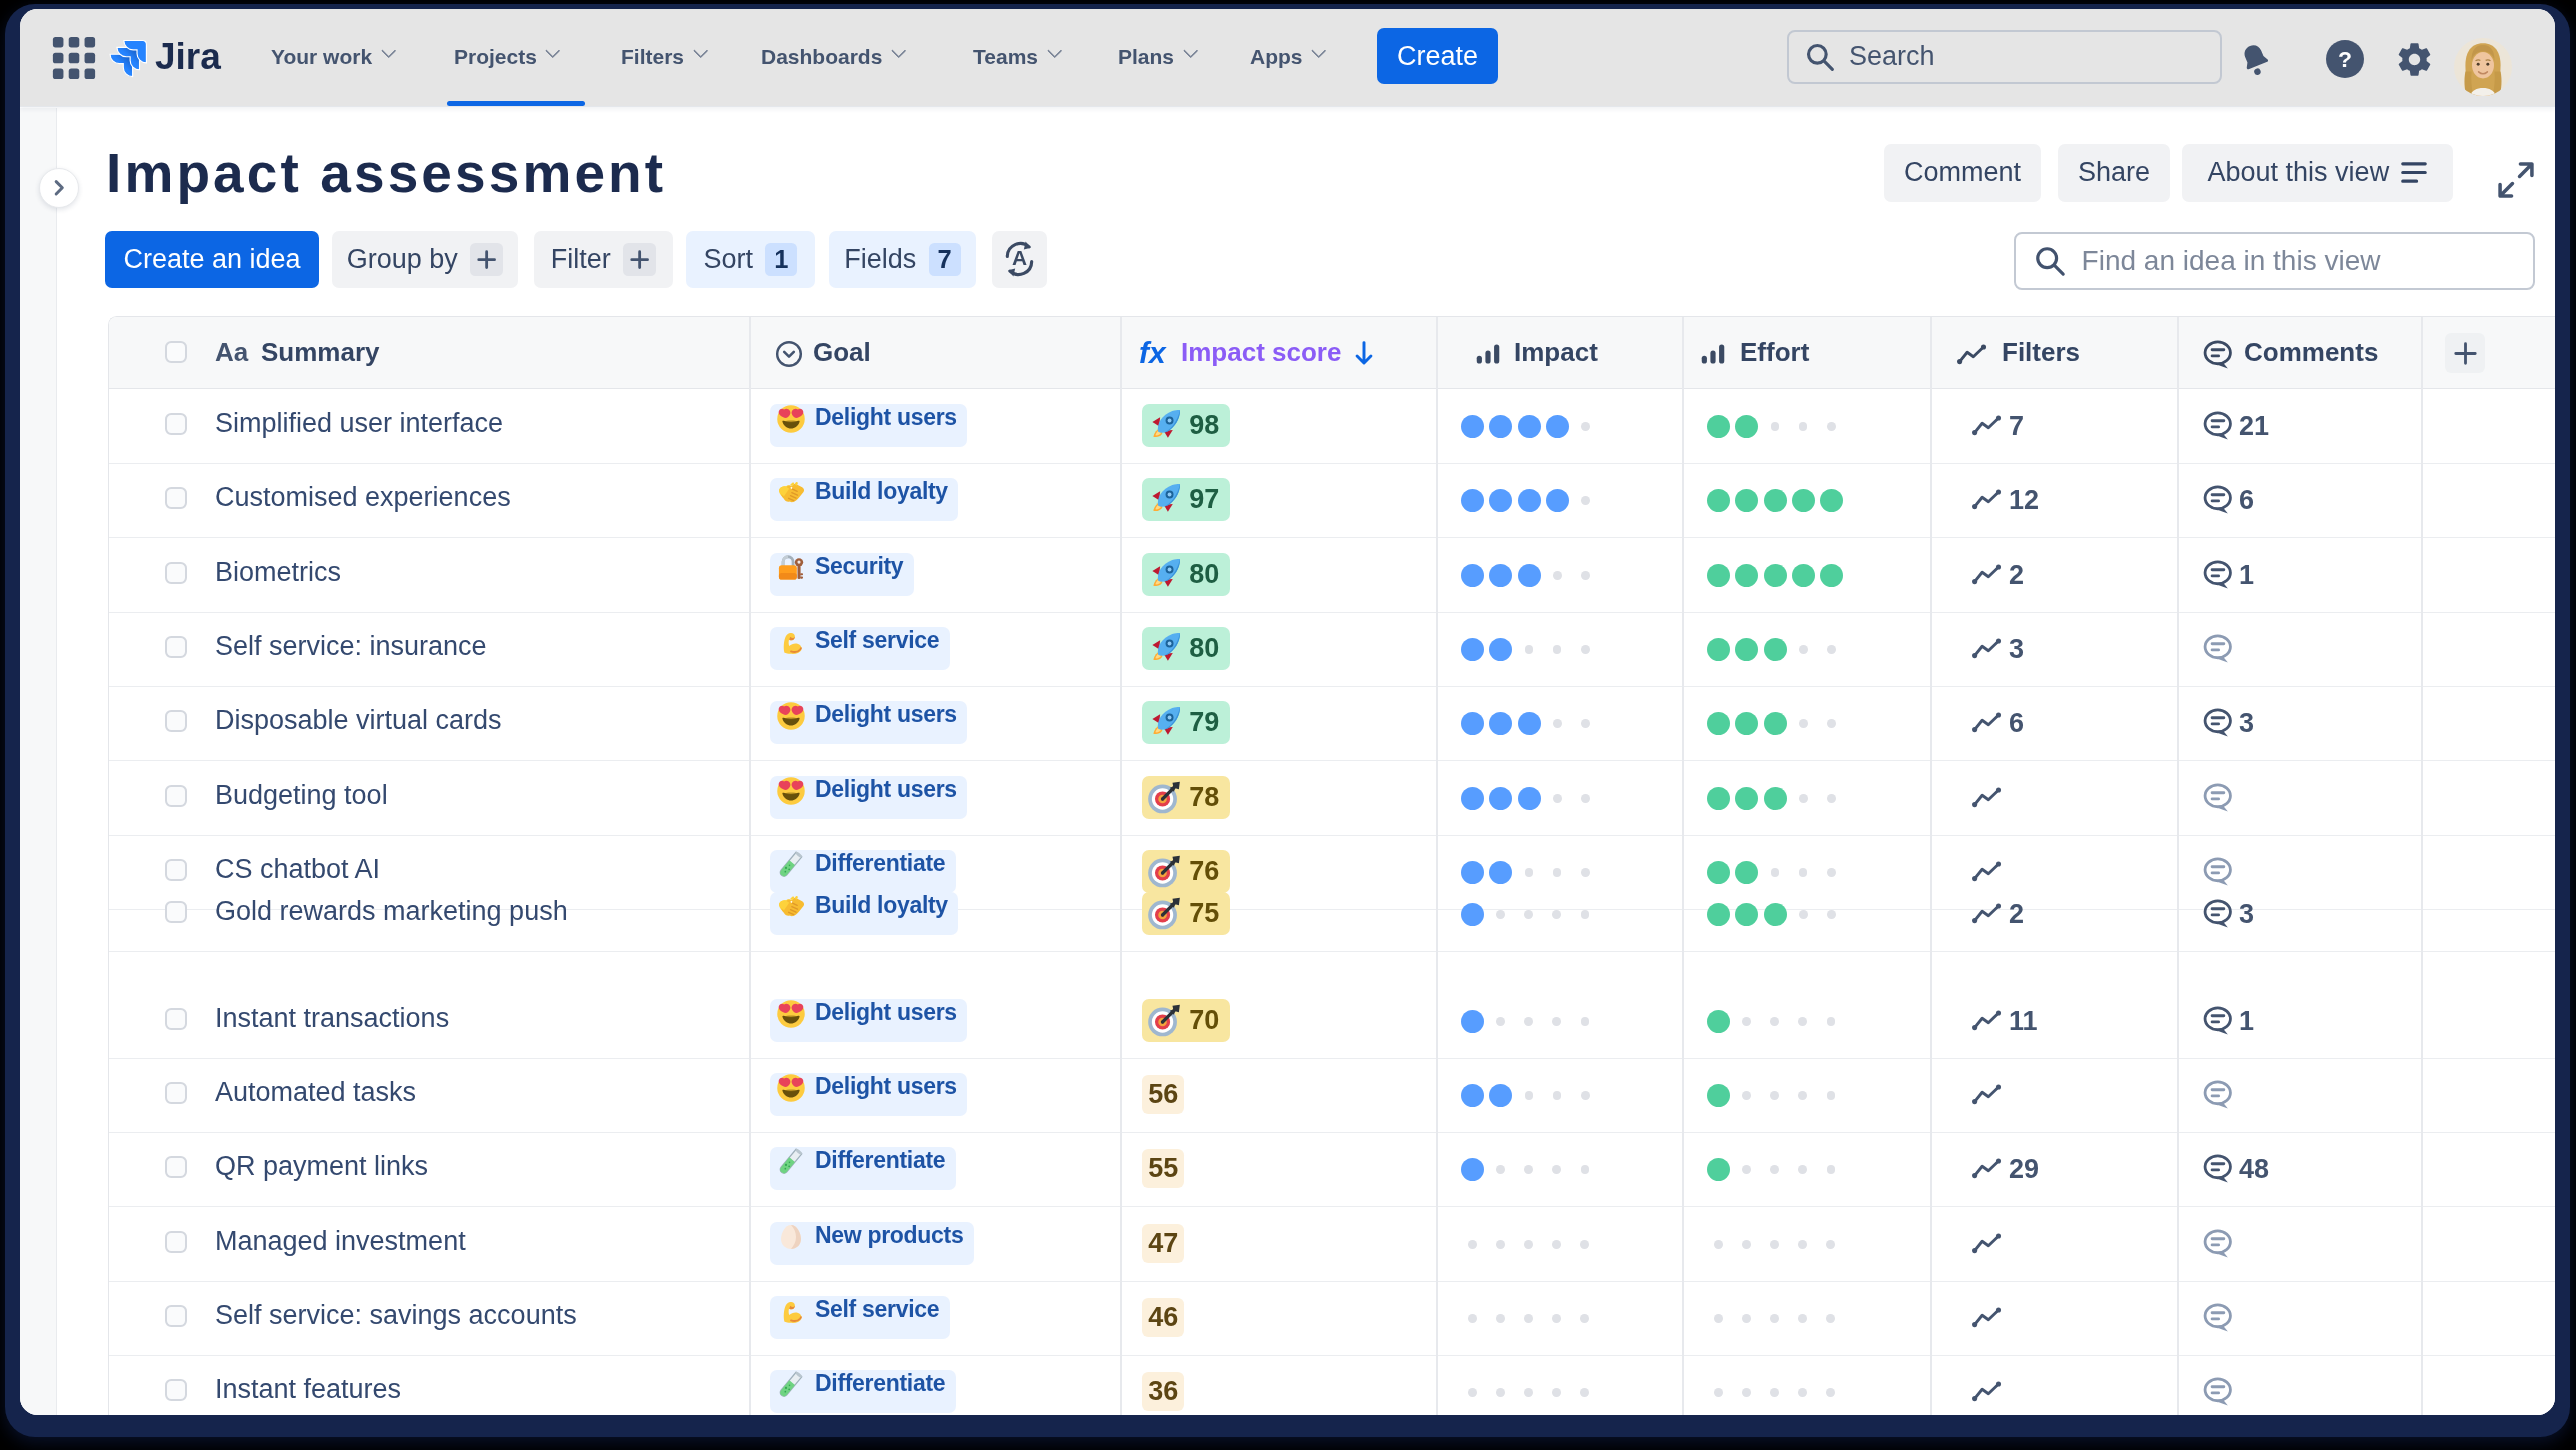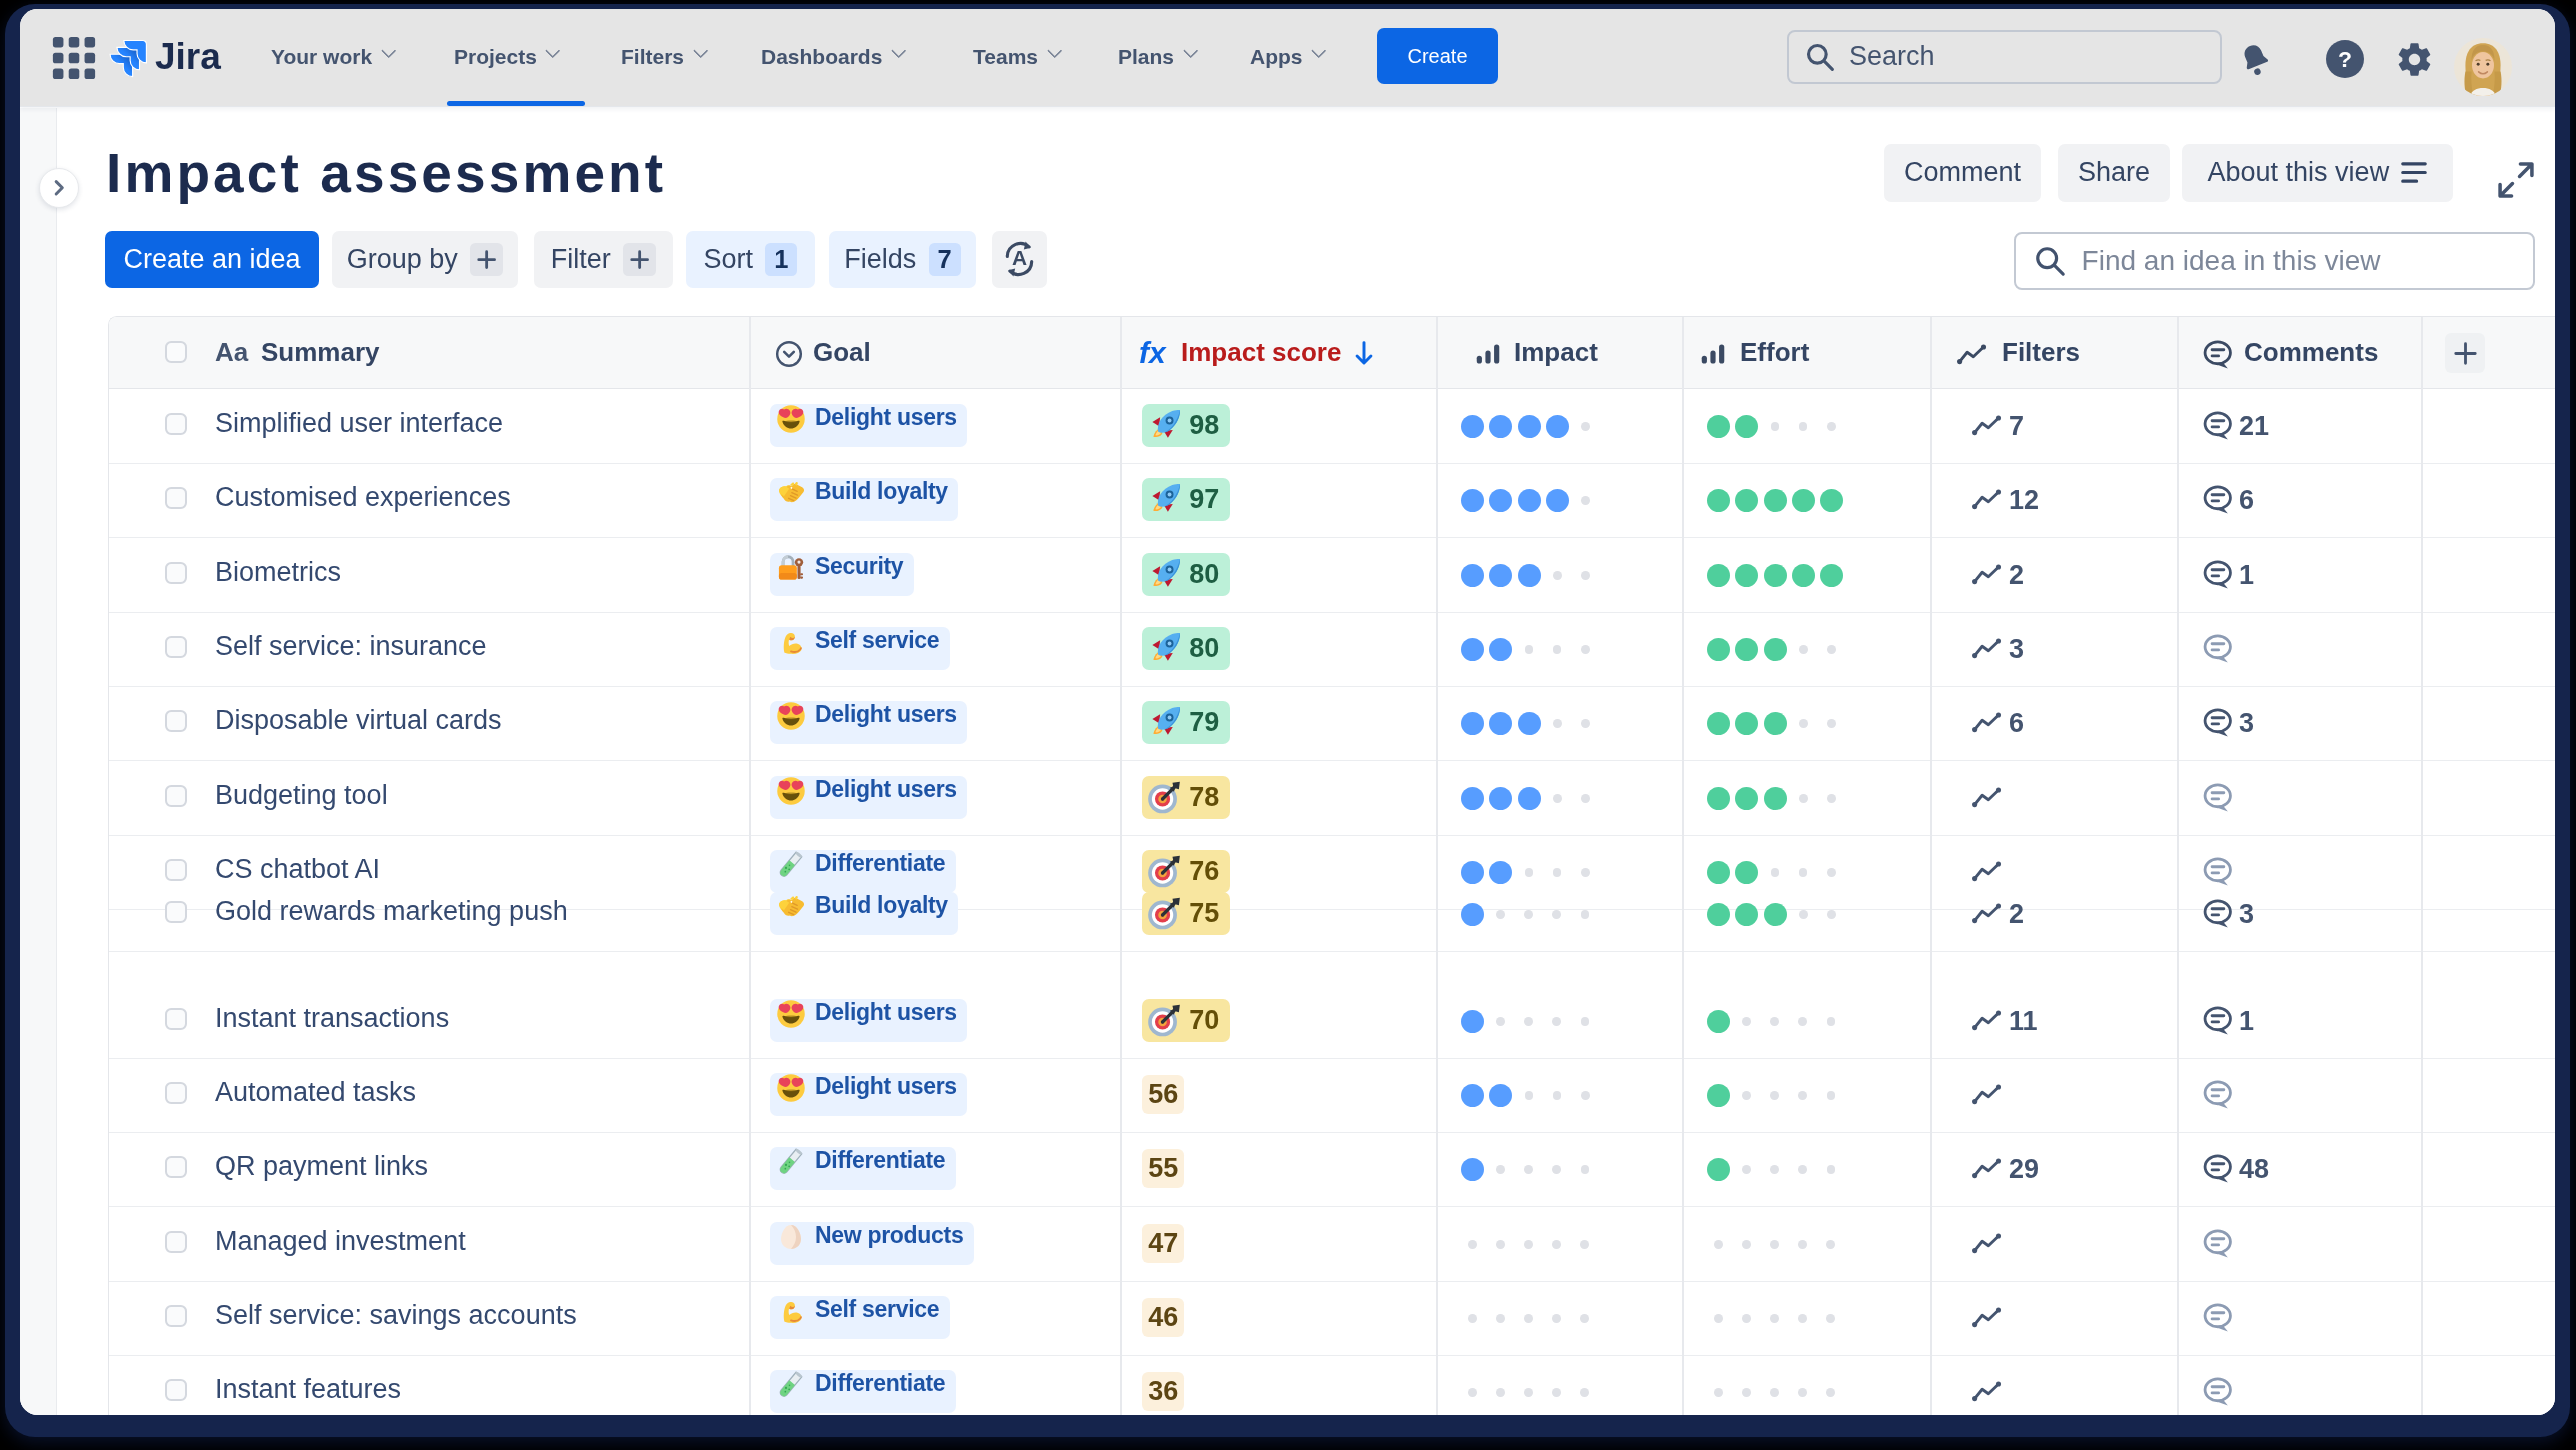--- a/index.html
+++ b/index.html
@@ -4,21 +4,21 @@
 <style>
 *{margin:0;padding:0;box-sizing:border-box;}
 html,body{width:2576px;height:1450px;background:#000;font-family:"Liberation Sans",sans-serif;overflow:hidden;position:relative;}
 .frame{position:absolute;left:5.3px;top:3.5px;width:2565px;height:1433px;background:#15244c;border-radius:30px;box-shadow:0 5.3px 16px rgba(10,20,50,.8);}
 .window{position:absolute;left:20px;top:8.8px;width:2535px;height:1406px;background:#fff;border-radius:17.6px;overflow:hidden;}
 
 .nav{position:absolute;left:0;top:0;width:2535px;height:98px;background:#e5e5e5;border-bottom:1.8px solid #e4e7eb;box-shadow:0 2.6px 4.4px rgba(23,43,77,.05);z-index:5;}
 .navitem{position:absolute;top:0;height:97px;display:flex;align-items:center;gap:10.6px;font-size:21px;color:#44546f;font-weight:700;}
 .chev{width:11.4px;height:11.4px;border-right:2.6px solid #7c8698;border-bottom:2.6px solid #7c8698;transform:rotate(45deg) translate(-2.6px,-2.6px);border-radius:1.3px;margin-top:-6.2px;}
 .underline{position:absolute;left:427px;top:92px;width:138px;height:5.3px;border-radius:2.6px;background:#0c66e4;}
-.createbtn{position:absolute;left:1357px;top:19.3px;width:121px;height:56px;background:#0c66e4;border-radius:7px;color:#fff;font-size:20px;font-weight:500;display:flex;align-items:center;justify-content:center;}
+.createbtn{position:absolute;left:1357px;top:19.3px;width:121px;height:56px;background:#0c66e4;border-radius:7px;color:#fff;font-size:27px;font-weight:500;display:flex;align-items:center;justify-content:center;}
 .searchbox{position:absolute;left:1767px;top:21px;width:435px;height:54px;border:2.2px solid #c2c8d2;border-radius:8px;display:flex;align-items:center;gap:14px;padding-left:16px;font-size:27px;color:#44546f;}
 
 .side{position:absolute;left:0;top:99px;width:37px;height:1308px;background:#f7f8f9;border-right:1.8px solid #e9ebee;}
 .collapse{position:absolute;left:18.5px;top:159px;width:40px;height:40px;border-radius:50%;background:#fff;border:1.8px solid #e7e9ec;box-shadow:0 1.8px 5.3px rgba(23,43,77,.12);display:flex;align-items:center;justify-content:center;}
 
 .title{position:absolute;left:86px;top:132px;font-size:55px;font-weight:700;color:#1c2b4e;letter-spacing:3.1px;}
 .gbtn{position:absolute;top:135px;height:58px;background:#f1f2f4;border-radius:7px;display:flex;align-items:center;justify-content:center;gap:12.3px;font-size:27px;font-weight:500;color:#344563;}
 
 .tbtn{position:absolute;top:222px;height:57px;border-radius:7px;display:flex;align-items:center;justify-content:center;gap:12.3px;font-size:27px;font-weight:500;color:#344563;}
 .badge{display:flex;align-items:center;justify-content:center;width:32px;height:33px;border-radius:5.3px;background:#cce0ff;font-size:25.5px;font-weight:600;color:#15315c;}
@@ -260,21 +260,21 @@
     <div class="thead">
       <span class="cb" style="top:24.6px"></span>
       <span class="th" style="left:106px;color:#44546f;font-weight:700;">Aa</span>
       <span class="th" style="left:152px;">Summary</span>
       <svg class="ic" style="left:666px;top:23px" width="28" height="28" viewBox="0 0 32 32" fill="none" stroke="#44546f" stroke-width="2.8">
           <circle cx="16" cy="16" r="13.5"></circle>
           <path d="M10.5 13.5 L16 19 L21.5 13.5" stroke-width="3" stroke-linecap="round" stroke-linejoin="round"></path>
         </svg>
       <span class="th" style="left:704px;">Goal</span>
       <span class="th" style="left:1030px;color:#0c66e4;font-style:italic;font-weight:700;font-size:30px;">fx</span>
-      <span class="th" style="left:1072px;color:#b91c1c;">Impact score</span>
+      <span class="th" style="left:1072px;color:#8b5cf6;">Impact score</span>
       <svg class="ic" style="left:1242px;top:23px" width="26" height="26" viewBox="0 0 30 30" fill="none" stroke="#0c66e4" stroke-width="3.4" stroke-linecap="round" stroke-linejoin="round">
           <path d="M15 3 L15 26 M7 18.5 L15 26.5 L23 18.5"></path>
         </svg>
       <svg class="ic" style="left:1366px;top:24px;color:#3b4a63" width="26" height="26" viewBox="0 0 30 30">
           <use href="#i-bars"></use>
         </svg>
       <span class="th" style="left:1405px;">Impact</span>
       <svg class="ic" style="left:1591px;top:24px;color:#3b4a63" width="26" height="26" viewBox="0 0 30 30">
           <use href="#i-bars"></use>
         </svg>

